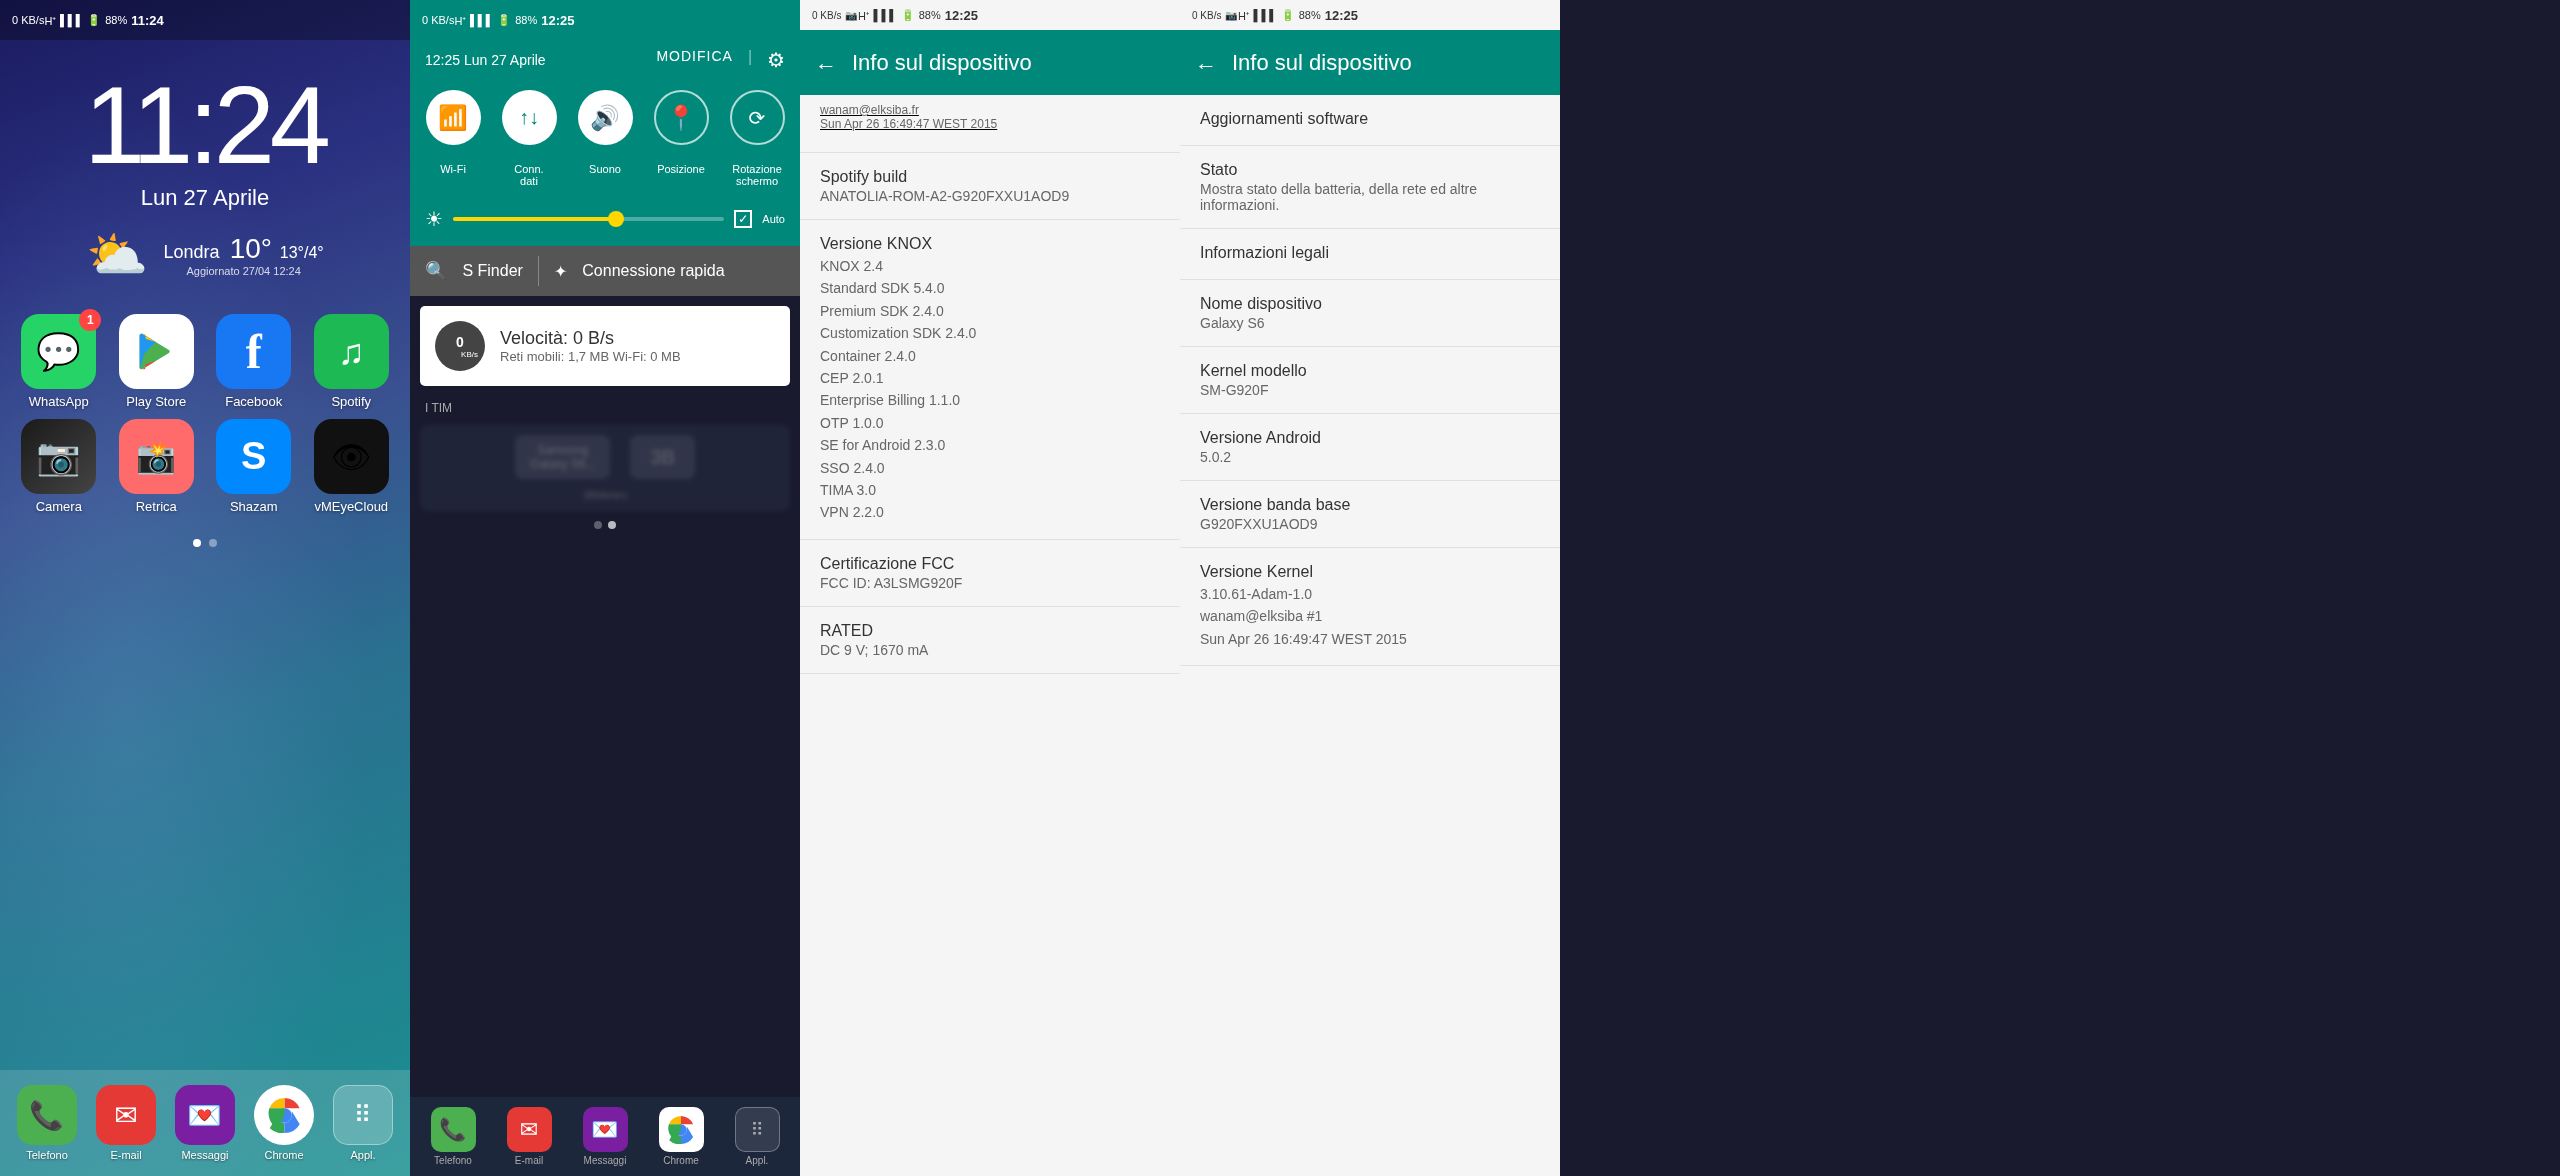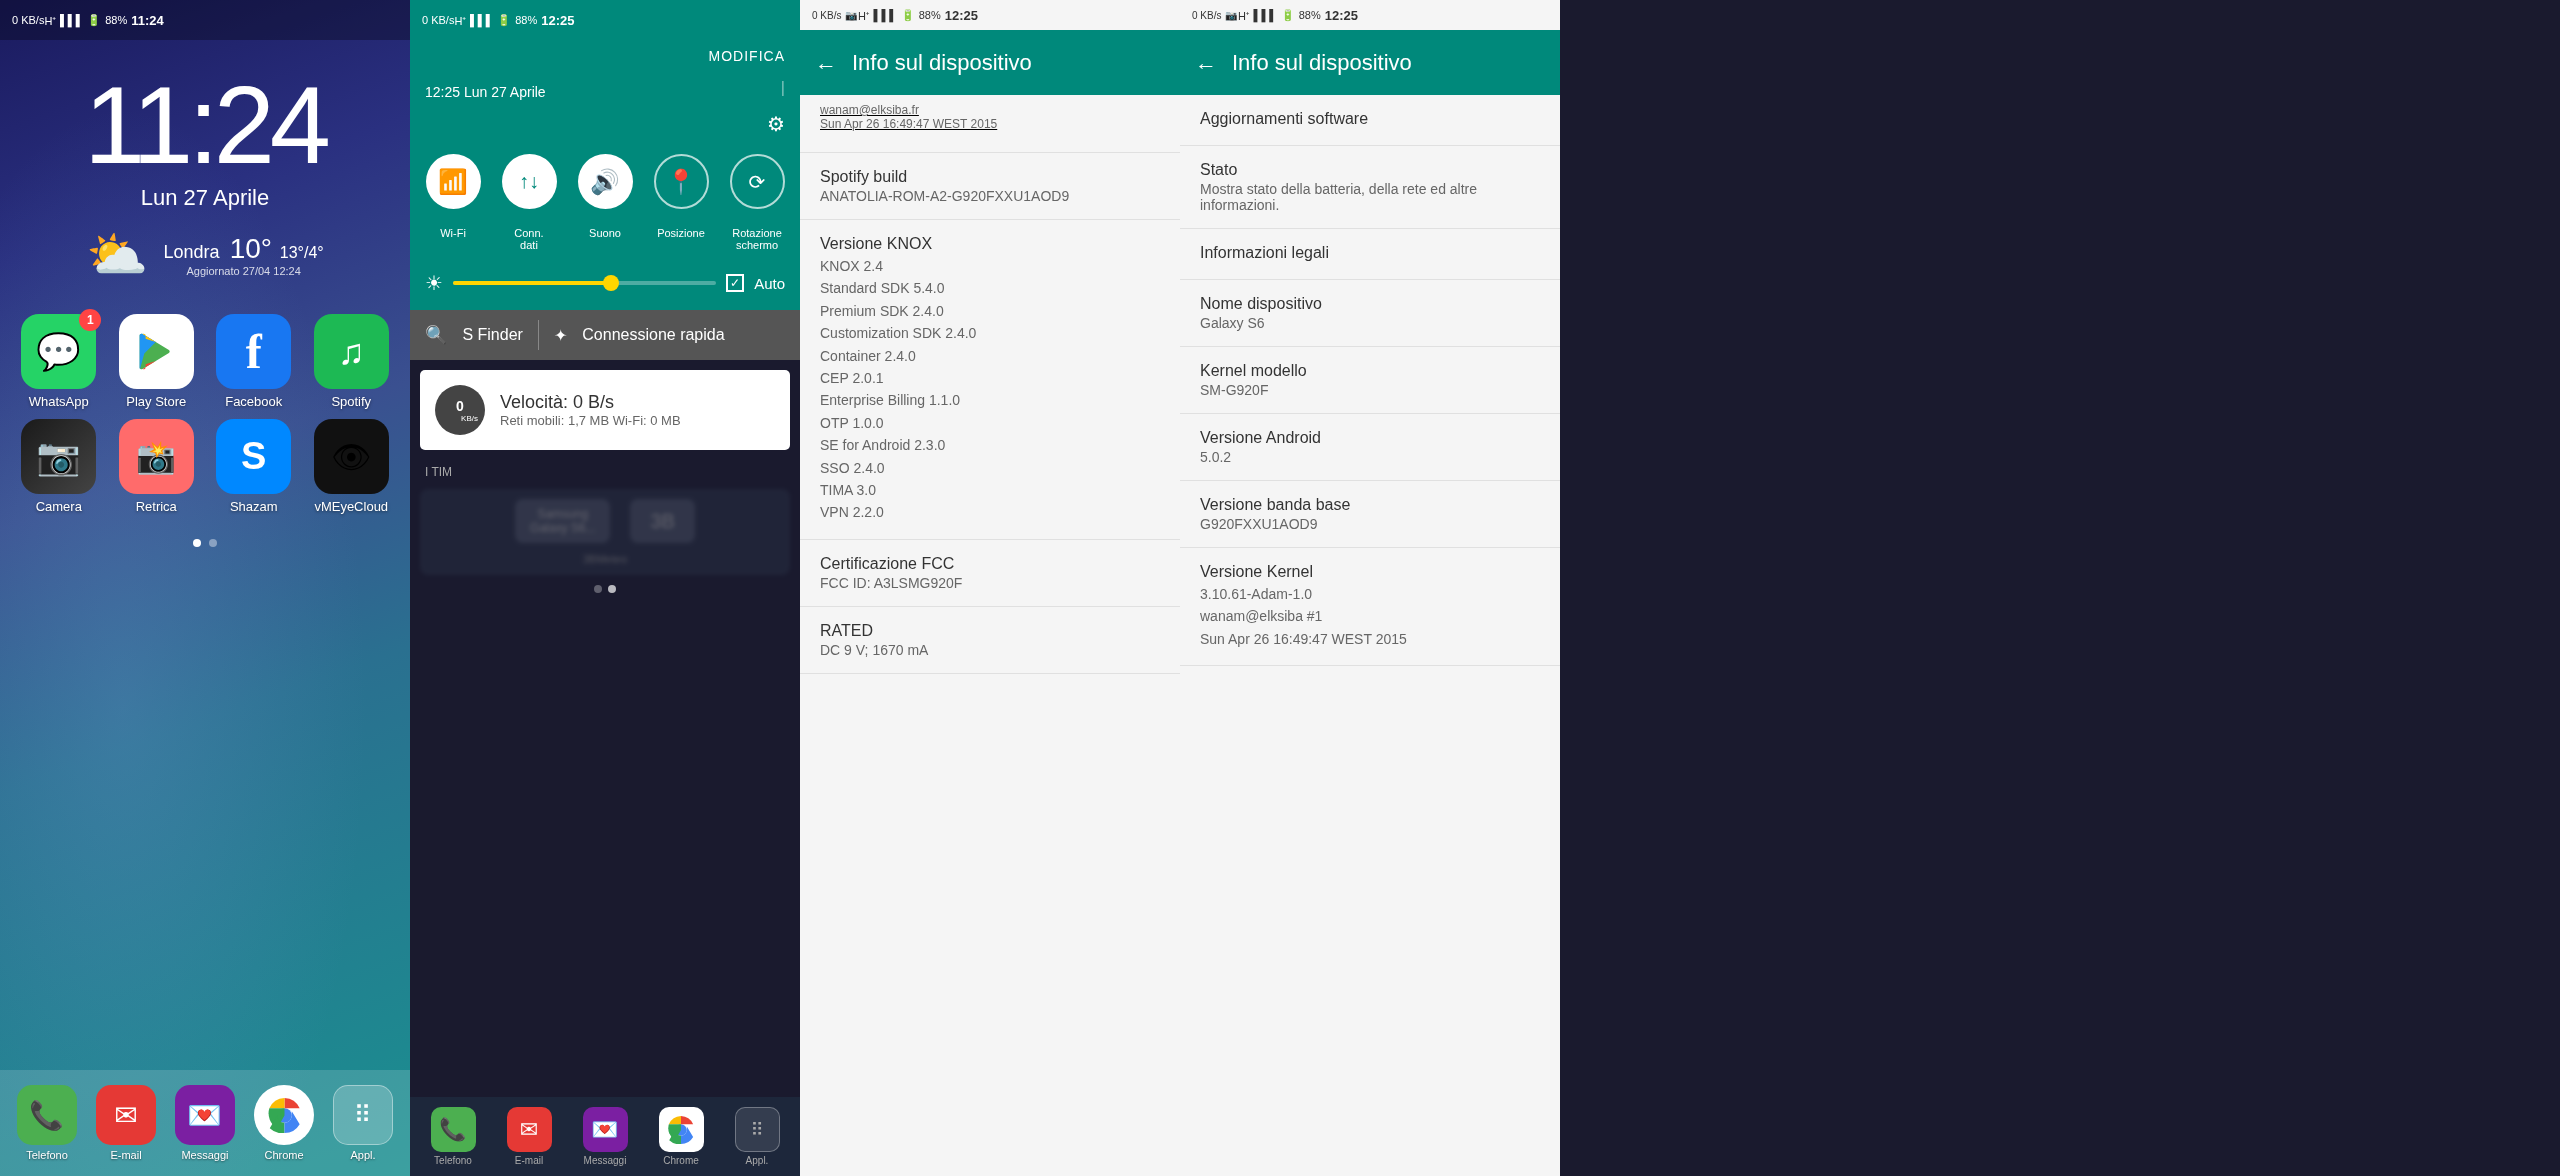--- a/index.html
+++ b/index.html
@@ -282,21 +282,21 @@
     .brightness-thumb {
       position: absolute;
       top: 50%;
       left: 60%;
       transform: translate(-50%, -50%);
       width: 16px;
       height: 16px;
       background: #FFD600;
       border-radius: 50%;
     }
-    .brightness-auto { color: white; font-size: 15px; }
+    .brightness-auto { color: white; font-size: 11px; }
     .brightness-checkbox {
       width: 18px;
       height: 18px;
       border: 2px solid white;
       display: flex;
       align-items: center;
       justify-content: center;
       color: white;
       font-size: 12px;
     }
@@ -562,21 +562,21 @@
       <span>H⁺</span>
       <span>▌▌▌</span>
       <span>🔋</span>
       <span>88%</span>
       <span class="status-time">12:25</span>
     </span>
   </div>
 
   <div class="notif-header">
     <span class="notif-date">12:25  Lun 27 Aprile</span>
-    <div style="display:flex;gap:15px;align-items:flex-end;flex-direction:column;">
+    <div style="display:flex;gap:15px;align-items:flex-start;">
       <span style="color:white;font-size:14px;letter-spacing:1px;">MODIFICA</span>
       <span style="color:white;opacity:0.5;">|</span>
       <span class="notif-gear">⚙</span>
     </div>
   </div>
 
   <div class="quick-toggles">
     <div class="toggle-item">
       <div class="toggle-circle toggle-circle-active">📶</div>
       <span class="toggle-label">Wi-Fi</span>

